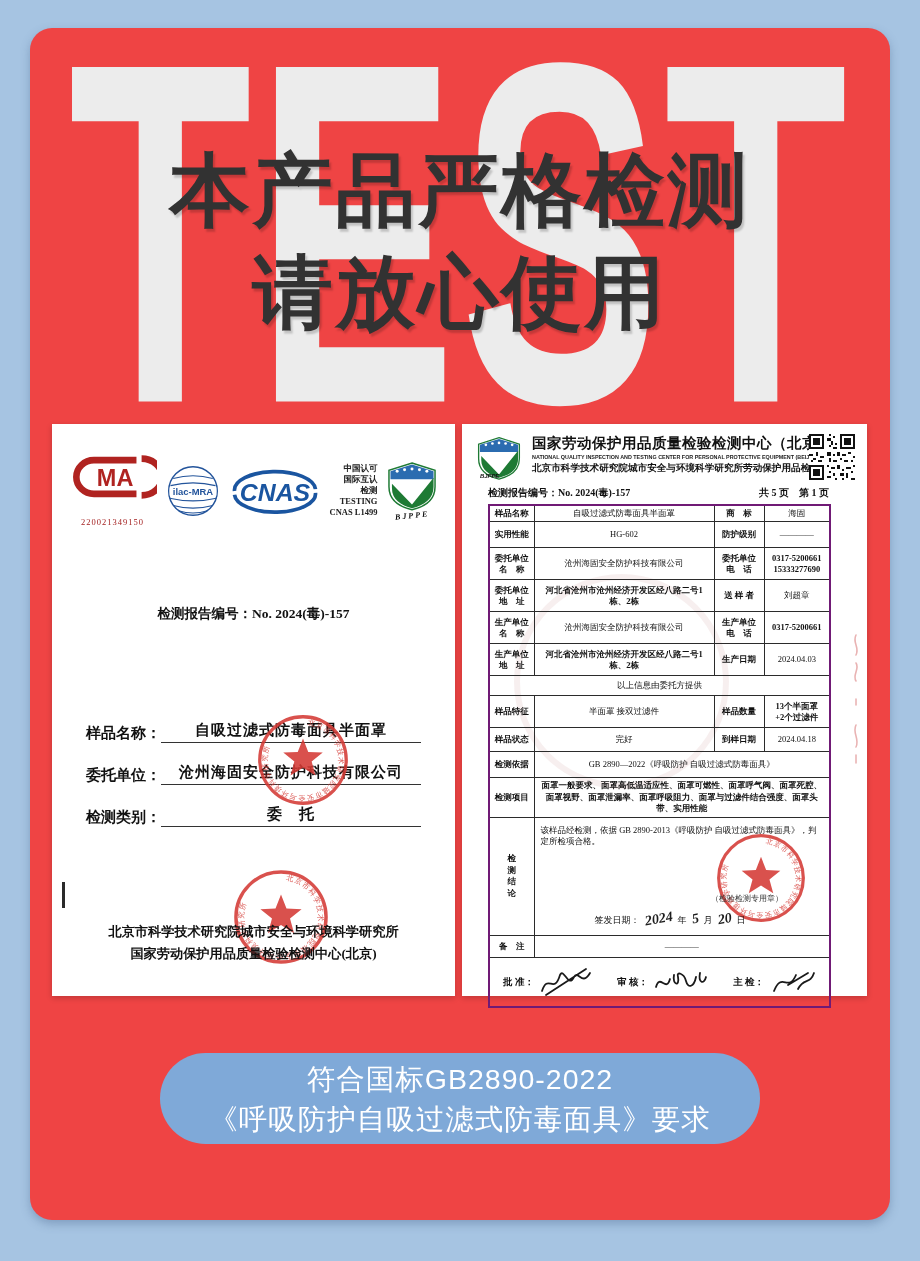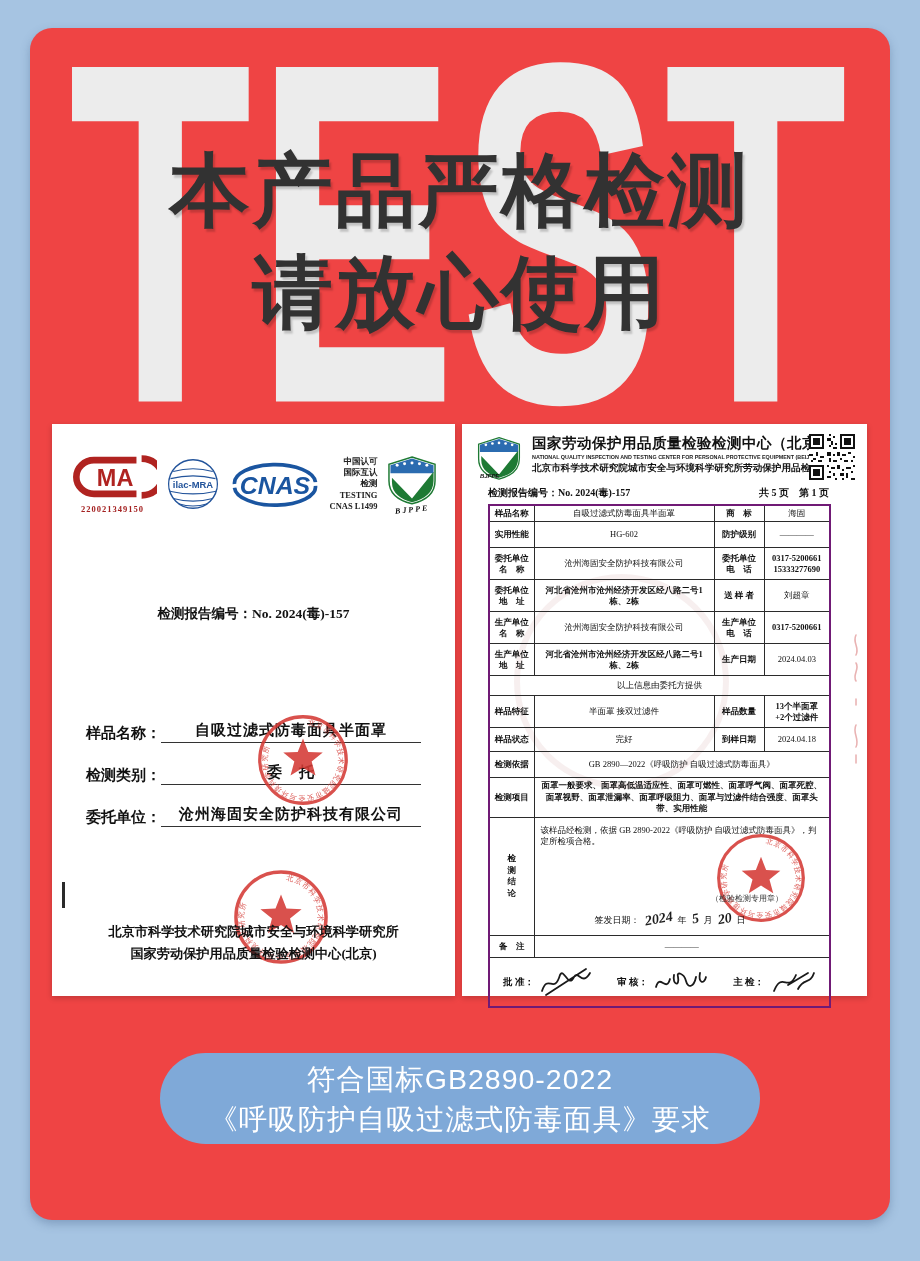--- a/index.html
+++ b/index.html
@@ -26,21 +26,21 @@
 
   
   .page { position:absolute; top:396px; height:572px; background:#fff; box-shadow:0 2px 6px rgba(0,0,0,.2); }
   .page-left  { left:22px;  width:403px; }
   .page-right { left:432px; width:405px; }
   .serif { font-family:"Liberation Serif", serif; }
 
   
   .logos { position:absolute; top:30px; left:0; right:0; display:flex; justify-content:center; align-items:center; gap:9px; }
   .logo-block { display:flex; flex-direction:column; align-items:center; }
-  .cma-num { font-size:8.5px; font-weight:700; color:#a42121; letter-spacing:1px; margin-top:4px; }
+  .cma-num { font-size:8.5px; font-weight:400; color:#a42121; letter-spacing:1px; margin-top:17px; }
   .accred-lines { font-size:8.5px; font-weight:700; color:#222; line-height:1.3; white-space:pre-line; text-align:right; }
   .bjppe-word { font-size:8px; font-weight:700; font-style:italic; color:#111; letter-spacing:2px; transform:rotate(-6deg); }
   .lc-title { position:absolute; top:126px; left:0; right:0; text-align:center; font-size:30px; font-weight:700; letter-spacing:14px; color:#111; }
   .lc-repno { position:absolute; top:181px; left:0; right:0; text-align:center; font-size:13.5px; color:#111; font-weight:600; }
   .lc-fields { position:absolute; top:297px; left:34px; right:34px; }
   .lc-frow { display:flex; align-items:flex-end; margin-bottom:20px; }
   .lc-flabel { font-size:15px; font-weight:700; color:#111; white-space:nowrap; }
   .lc-fvalue { flex:1; text-align:center; font-size:15px; font-weight:700; color:#111; border-bottom:1.5px solid #333; padding-bottom:2px; letter-spacing:1px; }
   .lc-org { position:absolute; top:497px; left:0; right:0; text-align:center; font-size:13.2px; font-weight:700; color:#111; line-height:1.65; }
   .edge-mark { position:absolute; left:10px; top:458px; width:3px; height:26px; background:#2a2a2a; }
@@ -144,26 +144,26 @@
     </div>
 
     <div class="lc-repno">检测报告编号：No. 2024(毒)-157</div>
 
     <div class="lc-fields">
       <div class="lc-frow">
         <span class="lc-flabel">样品名称：</span>
         <span class="lc-fvalue">自吸过滤式防毒面具半面罩</span>
       </div>
       <div class="lc-frow">
+        <span class="lc-flabel">委托单位：</span>
+        <span class="lc-fvalue">沧州海固安全防护科技有限公司</span>
+      </div>
+      <div class="lc-frow">
         <span class="lc-flabel">检测类别：</span>
         <span class="lc-fvalue">委　托</span>
-      </div>
-      <div class="lc-frow">
-        <span class="lc-flabel">委托单位：</span>
-        <span class="lc-fvalue">沧州海固安全防护科技有限公司</span>
       </div>
     </div>
 
     <div class="stamp" style="left:204px; top:289px;">
       <svg width="94" height="94" viewBox="0 0 100 100">
         <defs>
             <path id="arcL1" d="M 50,50 m 0,-38 a 38,38 0 1 1 -0.01,0"></path>
           </defs>
         <circle cx="50" cy="50" r="46" fill="none" stroke="#d43a35" stroke-width="3.5"></circle>
         <polygon points="50,27 55.6,41.4 71,42 59.2,51.6 63.3,66.5 50,58.2 36.7,66.5 40.8,51.6 29,42 44.4,41.4" fill="#d43a35"></polygon>
@@ -354,21 +354,21 @@
       <tr>
         <td class="lbl" style="height:36px">检测项目</td>
         <td colspan="3" class="tiny" style="text-align:center">面罩一般要求、面罩高低温适应性、面罩可燃性、面罩呼气阀、面罩死腔、面罩视野、面罩泄漏率、面罩呼吸阻力、面罩与过滤件结合强度、面罩头带、实用性能</td>
       </tr>
       <tr>
         <td class="lbl pre concl-label">检
 测
 结
 论</td>
         <td colspan="3" class="concl-cell">
-          <span>该样品经检测，依据 GB 2890-2022《呼吸防护 自吸过滤式防毒面具》，判定所检项合格。</span>
+          <span>该样品经检测，依据 GB 2890-2013《呼吸防护 自吸过滤式防毒面具》，判定所检项合格。</span>
           <div class="stamp" style="right:22px; top:14px;">
             <svg width="92" height="92" viewBox="0 0 100 100">
               <defs>
                     <path id="arcR1" d="M 50,50 m 0,-38 a 38,38 0 1 1 -0.01,0"></path>
                   </defs>
               <circle cx="50" cy="50" r="46" fill="none" stroke="#d43a35" stroke-width="3.5"></circle>
               <polygon points="50,27 55.6,41.4 71,42 59.2,51.6 63.3,66.5 50,58.2 36.7,66.5 40.8,51.6 29,42 44.4,41.4" fill="#d43a35"></polygon>
               <text font-size="7.6" fill="#d43a35" letter-spacing="1">
                 <textPath href="#arcR1" startOffset="2%">北京市科学技术研究院城市安全与环境科学研究所</textPath>
               </text>

